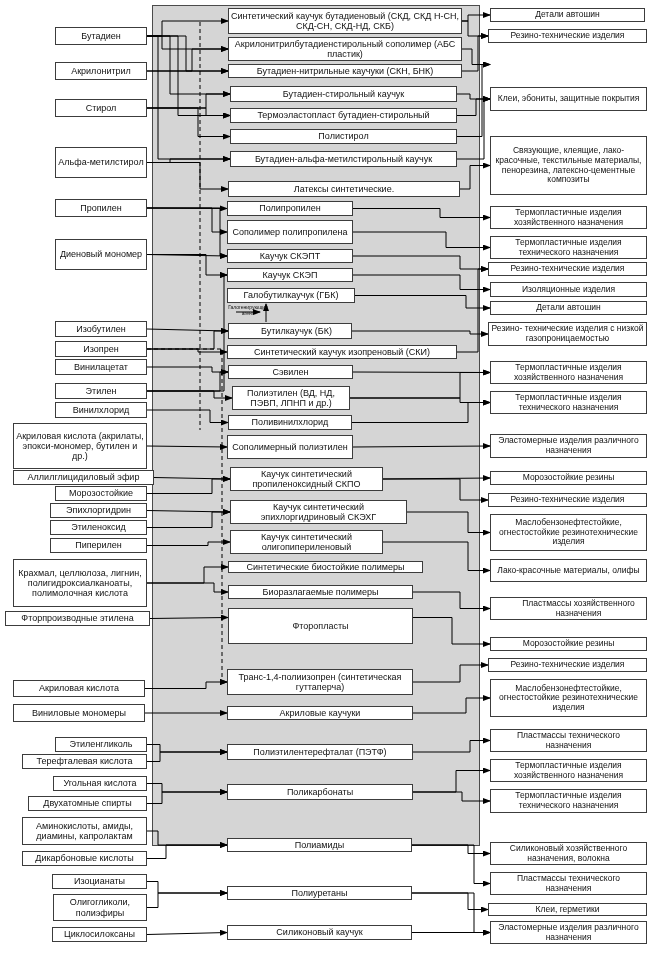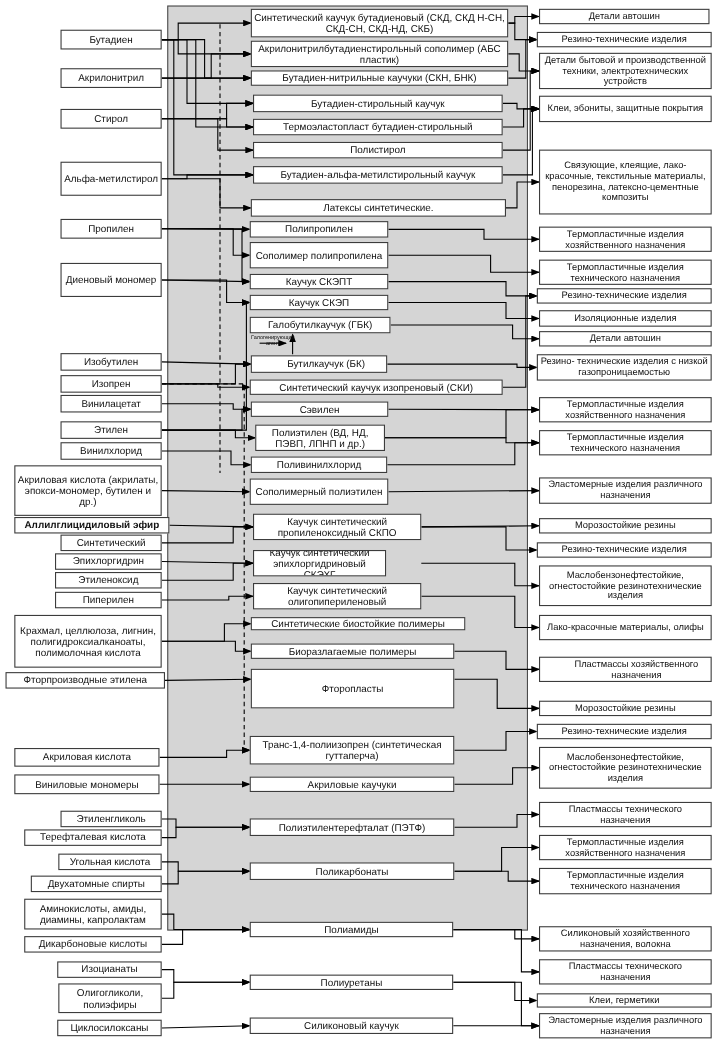--- a/index.html
+++ b/index.html
@@ -127,22 +127,22 @@
     <div class="node feedstock" style="left: 55px; top: 99px; width: 92px; height: 18px;">Стирол</div>
     <div class="node feedstock" style="left: 55px; top: 147px; width: 92px; height: 31px;">Альфа-метилстирол</div>
     <div class="node feedstock" style="left: 55px; top: 199px; width: 92px; height: 18px;">Пропилен</div>
     <div class="node feedstock" style="left: 55px; top: 239px; width: 92px; height: 31px;">Диеновый мономер</div>
     <div class="node feedstock" style="left: 55px; top: 321px; width: 92px; height: 16px;">Изобутилен</div>
     <div class="node feedstock" style="left: 55px; top: 341px; width: 92px; height: 16px;">Изопрен</div>
     <div class="node feedstock" style="left: 55px; top: 359px; width: 92px; height: 16px;">Винилацетат</div>
     <div class="node feedstock" style="left: 55px; top: 383px; width: 92px; height: 16px;">Этилен</div>
     <div class="node feedstock" style="left: 55px; top: 402px; width: 92px; height: 16px;">Винилхлорид</div>
     <div class="node feedstock" style="left: 13px; top: 423px; width: 134px; height: 46px;">Акриловая кислота (акрилаты, эпокси-мономер, бутилен и др.)</div>
-    <div class="node feedstock" style="left: 13px; top: 470px; width: 141px; height: 15px; font-weight: bold;">Аллилглицидиловый эфир</div>
-    <div class="node feedstock" style="left: 55px; top: 486px; width: 92px; height: 15px;">Синтетический</div>
+    <div class="node feedstock" style="left: 13px; top: 470px; width: 141px; height: 15px;">Аллилглицидиловый эфир</div>
+    <div class="node feedstock" style="left: 55px; top: 486px; width: 92px; height: 15px;">Морозостойкие</div>
     <div class="node feedstock" style="left: 50px; top: 503px; width: 97px; height: 15px;">Эпихлоргидрин</div>
     <div class="node feedstock" style="left: 50px; top: 520px; width: 97px; height: 15px;">Этиленоксид</div>
     <div class="node feedstock" style="left: 50px; top: 538px; width: 97px; height: 15px;">Пиперилен</div>
     <div class="node feedstock" style="left: 13px; top: 559px; width: 134px; height: 48px;">Крахмал, целлюлоза, лигнин, полигидроксиалканоаты, полимолочная кислота</div>
     <div class="node feedstock" style="left: 5px; top: 611px; width: 145px; height: 15px;">Фторпроизводные этилена</div>
     <div class="node feedstock" style="left: 13px; top: 680px; width: 132px; height: 17px;">Акриловая кислота</div>
     <div class="node feedstock" style="left: 13px; top: 704px; width: 132px; height: 18px;">Виниловые мономеры</div>
     <div class="node feedstock" style="left: 55px; top: 737px; width: 92px; height: 15px;">Этиленгликоль</div>
     <div class="node feedstock" style="left: 22px; top: 754px; width: 125px; height: 15px;">Терефталевая кислота</div>
     <div class="node feedstock" style="left: 53px; top: 776px; width: 94px; height: 15px;">Угольная кислота</div>
@@ -165,35 +165,34 @@
     <div class="node polymer" style="left: 227px; top: 249px; width: 126px; height: 14px;">Каучук СКЭПТ</div>
     <div class="node polymer" style="left: 227px; top: 268px; width: 126px; height: 14px;">Каучук СКЭП</div>
     <div class="node polymer" style="left: 227px; top: 288px; width: 128px; height: 15px;">Галобутилкаучук (ГБК)</div>
     <div class="node polymer" style="left: 228px; top: 323px; width: 124px; height: 16px; padding-left: 15px;">Бутилкаучук (БК)</div>
     <div class="node polymer" style="left: 227px; top: 345px; width: 230px; height: 14px;">Синтетический каучук изопреновый (СКИ)</div>
     <div class="node polymer" style="left: 228px; top: 365px; width: 125px; height: 14px;">Сэвилен</div>
     <div class="node polymer" style="left: 232px; top: 386px; width: 118px; height: 24px;">Полиэтилен (ВД, НД, ПЭВП, ЛПНП и др.)</div>
     <div class="node polymer" style="left: 228px; top: 415px; width: 124px; height: 15px;">Поливинилхлорид</div>
     <div class="node polymer" style="left: 227px; top: 435px; width: 126px; height: 24px;">Сополимерный полиэтилен</div>
     <div class="node polymer" style="left: 230px; top: 467px; width: 153px; height: 24px;">Каучук синтетический пропиленоксидный СКПО</div>
-    <div class="node polymer" style="left: 230px; top: 500px; width: 121px; height: 24px;">Каучук синтетический эпихлоргидриновый СКЭХГ</div>
+    <div class="node polymer" style="left: 230px; top: 500px; width: 177px; height: 24px;">Каучук синтетический эпихлоргидриновый СКЭХГ</div>
     <div class="node polymer" style="left: 230px; top: 530px; width: 153px; height: 24px;">Каучук синтетический олигопипериленовый</div>
     <div class="node polymer" style="left: 228px; top: 561px; width: 195px; height: 12px;">Синтетические биостойкие полимеры</div>
     <div class="node polymer" style="left: 228px; top: 585px; width: 185px; height: 14px;">Биоразлагаемые полимеры</div>
     <div class="node polymer" style="left: 228px; top: 608px; width: 185px; height: 36px;">Фторопласты</div>
     <div class="node polymer" style="left: 227px; top: 669px; width: 186px; height: 26px;">Транс-1,4-полиизопрен (синтетическая гуттаперча)</div>
     <div class="node polymer" style="left: 227px; top: 706px; width: 186px; height: 14px;">Акриловые каучуки</div>
     <div class="node polymer" style="left: 227px; top: 744px; width: 186px; height: 16px;">Полиэтилентерефталат (ПЭТФ)</div>
     <div class="node polymer" style="left: 227px; top: 784px; width: 186px; height: 16px;">Поликарбонаты</div>
     <div class="node polymer" style="left: 227px; top: 838px; width: 185px; height: 14px;">Полиамиды</div>
     <div class="node polymer" style="left: 227px; top: 886px; width: 185px; height: 14px;">Полиуретаны</div>
     <div class="node polymer" style="left: 227px; top: 925px; width: 185px; height: 15px;">Силиконовый каучук</div>
     <div class="node application" style="left: 490px; top: 8px; width: 155px; height: 14px;">Детали автошин</div>
     <div class="node application" style="left: 488px; top: 29px; width: 159px; height: 14px;">Резино-технические изделия</div>
-    <div class="node application" style="left: 490px; top: 48px; width: 157px; height: 33px;">Детали бытовой и производственной техники, электротехнических устройств</div>
     <div class="node application" style="left: 490px; top: 87px; width: 157px; height: 24px;">Клеи, эбониты, защитные покрытия</div>
     <div class="node application" style="left: 490px; top: 136px; width: 157px; height: 59px;">Связующие, клеящие, лако-красочные, текстильные материалы, пенорезина, латексно-цементные композиты</div>
     <div class="node application" style="left: 490px; top: 206px; width: 157px; height: 23px;">Термопластичные изделия хозяйственного назначения</div>
     <div class="node application" style="left: 490px; top: 236px; width: 157px; height: 23px;">Термопластичные изделия технического назначения</div>
     <div class="node application" style="left: 488px; top: 262px; width: 159px; height: 14px;">Резино-технические изделия</div>
     <div class="node application" style="left: 490px; top: 282px; width: 157px; height: 15px;">Изоляционные изделия</div>
     <div class="node application" style="left: 490px; top: 301px; width: 157px; height: 14px;">Детали автошин</div>
     <div class="node application" style="left: 488px; top: 322px; width: 159px; height: 24px;">Резино- технические изделия с низкой газопроницаемостью</div>
     <div class="node application" style="left: 490px; top: 361px; width: 157px; height: 23px;">Термопластичные изделия хозяйственного назначения</div>
     <div class="node application" style="left: 490px; top: 391px; width: 157px; height: 23px;">Термопластичные изделия технического назначения</div>

